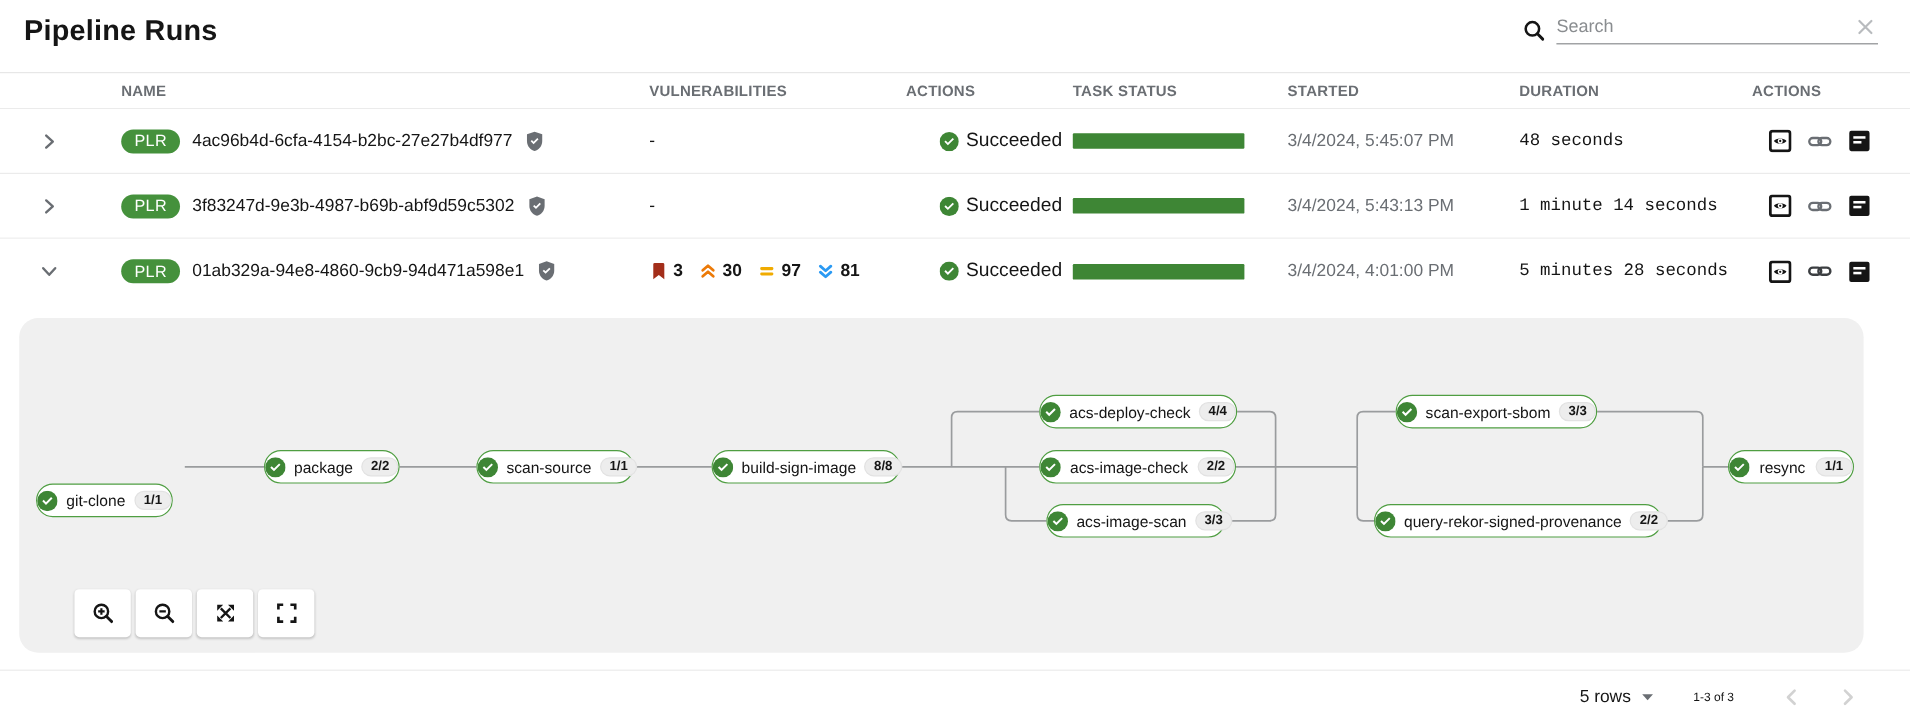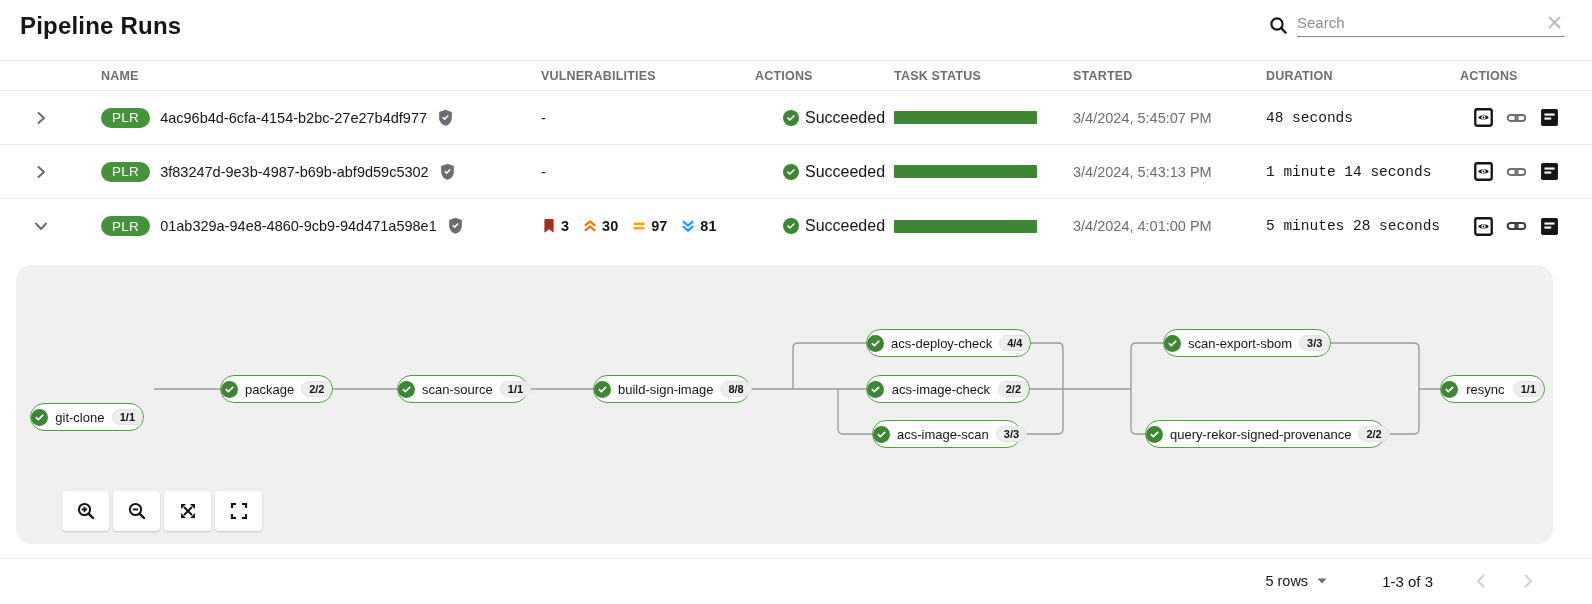--- a/index.html
+++ b/index.html
@@ -57,23 +57,23 @@
   .graph-panel{position:relative;margin:12px 16px 0 16px;width:1537px;height:279px;background:var(--panel-gray);border-radius:16px;overflow:hidden;}
   .connectors{position:absolute;left:0;top:0;}
   .task-node{position:absolute;height:28px;background:#fff;border:1.5px solid var(--node-border-green);border-radius:14px;display:flex;align-items:center;justify-content:space-between;gap:7px;cursor:pointer;}
   .node-check{line-height:0;display:flex;}
   .node-label{font-size:13px;color:var(--text-dark);white-space:nowrap;}
   .node-badge{background:#ededed;border:1px solid #e2e2e2;color:var(--text-dark);font-size:11px;font-weight:700;padding:1px 7px;border-radius:9px;white-space:nowrap;}
   .graph-controls{position:absolute;left:46px;top:226px;display:flex;gap:4px;}
   .gc-btn{width:47px;height:40px;background:#fff;border:none;border-radius:4px;box-shadow:0 1px 2px rgba(0,0,0,.18);display:flex;align-items:center;justify-content:center;cursor:pointer;}
 
   
-  .footer{border-top:1px solid var(--border-light);margin-top:14px;height:45px;display:flex;align-items:center;justify-content:flex-end;padding-right:56px;}
+  .footer{border-top:1px solid var(--border-light);margin-top:14px;height:45px;display:flex;align-items:center;justify-content:flex-end;padding-right:44px;}
   .rows-select{display:flex;align-items:center;gap:8px;font-size:14.5px;cursor:pointer;background:none;border:none;font-family:"Liberation Sans",sans-serif;color:var(--text-dark);}
-  .page-range{font-size:15px;margin-left:54px;}
+  .page-range{font-size:10px;margin-left:32px;}
   .nav-btns{display:flex;gap:31px;margin-left:40px;}
   .nav-btn{background:none;border:none;line-height:0;padding:0;cursor:default;}
 </style>
 </head>
 <body>
 
 <div class="page-header">
   <h1 class="page-title">Pipeline Runs</h1>
   <div class="search">
     <span class="search-icon">

